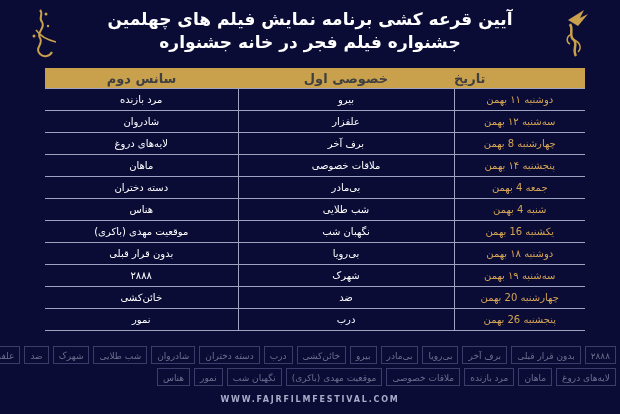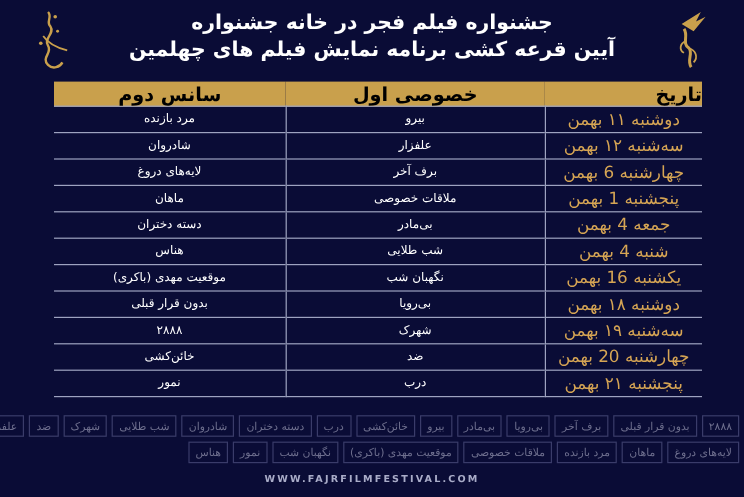--- a/index.html
+++ b/index.html
@@ -4,29 +4,29 @@
 <style>
   html,body{margin:0;padding:0;}
   body{width:620px;height:414px;background:#0a0c36;overflow:hidden;position:relative;font-family:"DejaVu Sans",sans-serif;color:#fff;}
   .header{position:absolute;left:0;top:0;width:620px;height:66px;}
   .title{position:absolute;left:100px;width:420px;top:8px;text-align:center;direction:rtl;font-size:17px;line-height:23px;font-weight:bold;color:#ffffff;}
   .logo{position:absolute;top:6px;width:34px;height:56px;}
   .logo-left{left:26px;}
   .logo-right{right:28px;}
   .table-wrap{position:absolute;left:45px;top:68px;width:540px;}
   table{border-collapse:collapse;width:540px;direction:rtl;table-layout:fixed;}
-  th{background:#c9a04c;color:#000000;font-size:16px;font-weight:bold;height:20px;padding:0;border:none;}
+  th{background:#c9a04c;color:#404040;font-size:13px;font-weight:bold;height:20px;padding:0;border:none;}
   td{height:21px;padding:0;font-size:10px;text-align:center;border-top:1px solid #9ea3c0;border-left:1px solid #9ea3c0;color:#fff;}
   td:last-child{border-left:none;}
   tbody tr:last-child td{border-bottom:1px solid #9ea3c0;}
-  td.date{color:#d6a554;font-size:14px;margin-top:19px;}
+  td.date{color:#d6a554;font-size:10px;margin-top:19px;}
   col.c-date{width:131px;}
   col.c-s1{width:216px;}
   col.c-s2{width:193px;}
-  th.h-date{text-align:right;}
+  th.h-date{text-align:left;}
   .tags{position:absolute;left:0;top:346px;width:620px;direction:rtl;}
   .tag-row{display:flex;flex-direction:row;gap:4px;padding:0 0;margin-bottom:4px;}
   .tag-row.r1{padding-right:4px;}
   .tag-row.r2{padding-right:4px;}
   .tag{border:1px solid #3a3c6a;color:#6e6f8e;font-size:9px;height:18px;line-height:18px;padding:0 5px;white-space:nowrap;box-sizing:border-box;}
   .url{position:absolute;left:0;width:620px;top:395px;text-align:center;font-size:8px;letter-spacing:1.8px;color:#a9acc8;font-weight:bold;}
 </style>
 </head>
 <body>
 
@@ -34,22 +34,22 @@
   <div class="logo logo-left">
     <svg width="34" height="56" viewBox="0 0 34 56">
       <path d="M14 4 C18 8,12 12,16 16 C20 22,10 26,14 32 C18 38,8 42,14 48 C18 52,24 50,26 46" stroke="#c9a04c" stroke-width="2" fill="none"></path>
       <path d="M10 24 C14 30,22 34,30 36" stroke="#c9a04c" stroke-width="1.5" fill="none"></path>
       <circle cx="20" cy="8" r="1.5" fill="#c9a04c"></circle>
       <circle cx="8" cy="30" r="1.5" fill="#c9a04c"></circle>
       <circle cx="22" cy="20" r="1.2" fill="#c9a04c"></circle>
     </svg>
   </div>
   <div class="title">
+    <div>آیین قرعه کشی برنامه نمایش فیلم های چهلمین</div>
     <div>جشنواره فیلم فجر در خانه جشنواره</div>
-    <div>آیین قرعه کشی برنامه نمایش فیلم های چهلمین</div>
   </div>
   <div class="logo logo-right">
     <svg width="34" height="56" viewBox="0 0 34 56">
       <path d="M10 14 L26 4 L22 12 L30 8 L20 20 Z" fill="#c9a04c"></path>
       <path d="M12 18 C16 24,10 30,16 34 C20 38,14 44,18 50" stroke="#c9a04c" stroke-width="2.5" fill="none"></path>
       <path d="M16 34 C22 36,24 42,20 46" stroke="#c9a04c" stroke-width="1.5" fill="none"></path>
       <path d="M14 28 C8 30,8 36,12 38" stroke="#c9a04c" stroke-width="1.5" fill="none"></path>
     </svg>
   </div>
 </div>
@@ -73,26 +73,26 @@
           <td class="date">دوشنبه ۱۱ بهمن</td>
           <td>بیرو</td>
           <td>مرد بازنده</td>
         </tr>
       <tr>
           <td class="date">سه‌شنبه ۱۲ بهمن</td>
           <td>علفزار</td>
           <td>شادروان</td>
         </tr>
       <tr>
-          <td class="date">چهارشنبه 6 بهمن</td>
+          <td class="date">چهارشنبه 8 بهمن</td>
           <td>برف آخر</td>
           <td>لایه‌های دروغ</td>
         </tr>
       <tr>
-          <td class="date">پنجشنبه 1 بهمن</td>
+          <td class="date">پنجشنبه ۱۴ بهمن</td>
           <td>ملاقات خصوصی</td>
           <td>ماهان</td>
         </tr>
       <tr>
           <td class="date">جمعه 4 بهمن</td>
           <td>بی‌مادر</td>
           <td>دسته دختران</td>
         </tr>
       <tr>
           <td class="date">شنبه 4 بهمن</td>
@@ -113,21 +113,21 @@
           <td class="date">سه‌شنبه ۱۹ بهمن</td>
           <td>شهرک</td>
           <td>۲۸۸۸</td>
         </tr>
       <tr>
           <td class="date">چهارشنبه 20 بهمن</td>
           <td>ضد</td>
           <td>خائن‌کشی</td>
         </tr>
       <tr>
-          <td class="date">پنجشنبه ۲۱ بهمن</td>
+          <td class="date">پنجشنبه 26 بهمن</td>
           <td>درب</td>
           <td>نمور</td>
         </tr>
     </tbody>
   </table>
 </div>
 
 <div class="tags">
   <div class="tag-row r1">
     <span class="tag">۲۸۸۸</span>

